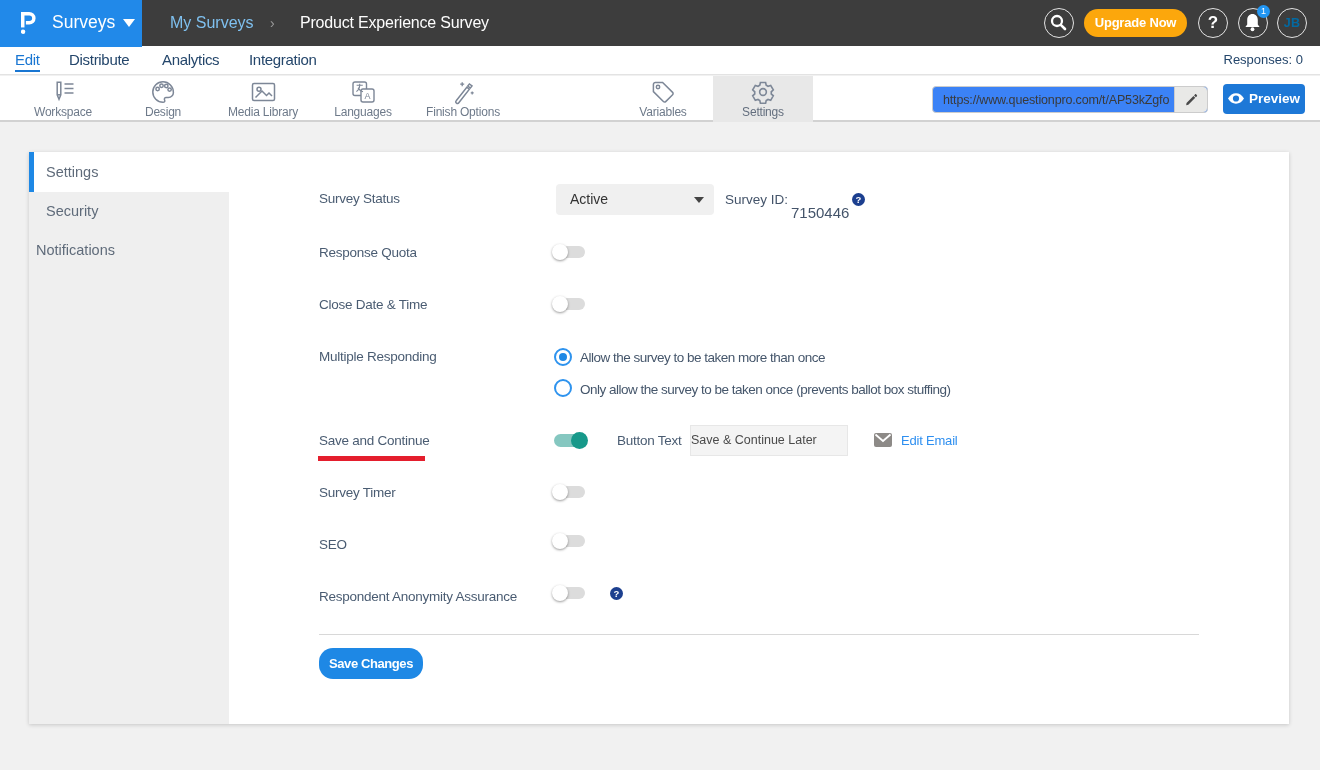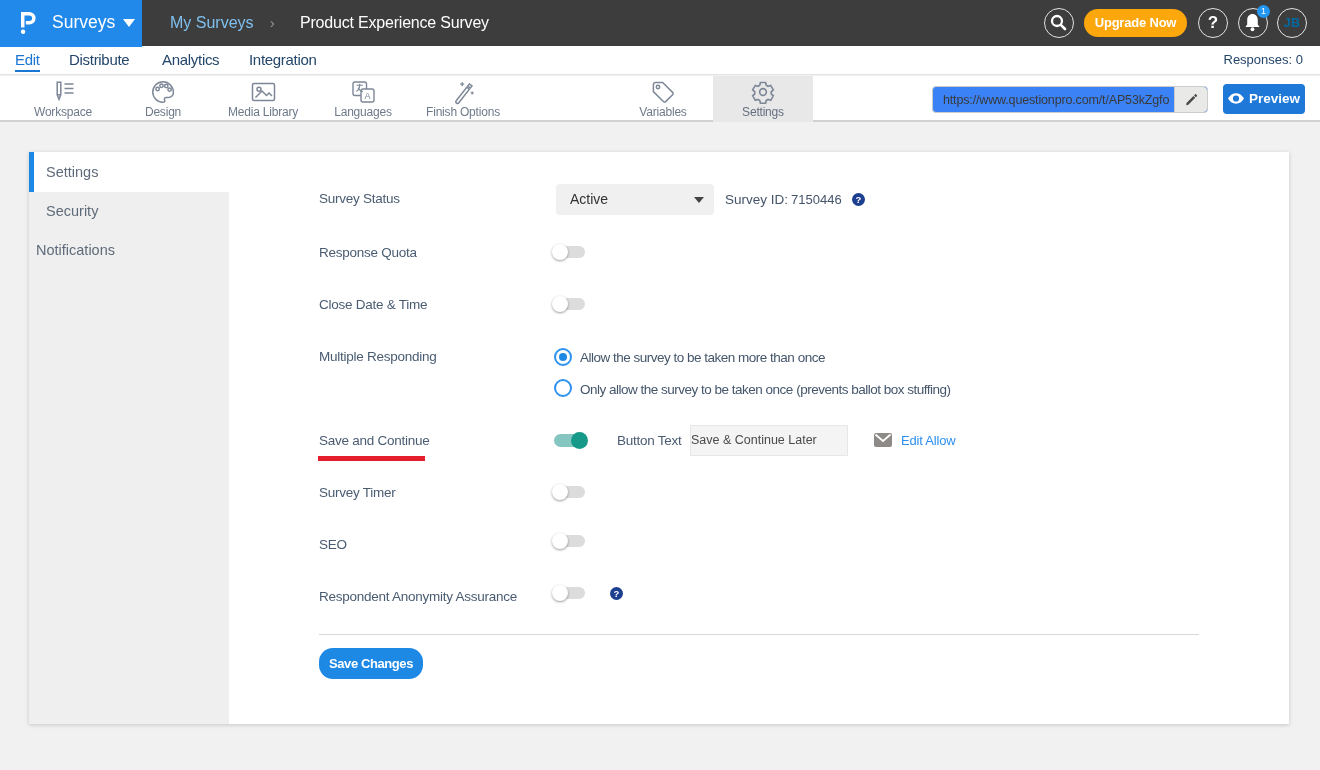--- a/index.html
+++ b/index.html
@@ -182,21 +182,21 @@
   <div class="sitem abs" style="left:17px; top:12px;">Settings</div>
   <div class="sitem abs" style="left:17px; top:51px;">Security</div>
   <div class="sitem abs" style="left:7px; top:90px;">Notifications</div>
 
   <div class="rlabel" style="top:39px;">Survey Status</div>
   <div class="sel">
     <div class="abs" style="left:14px; top:7px; font-size:14px; color:#333;">Active</div>
     <div class="abs" style="left:138px; top:13px; width:0; height:0; border-left:5.5px solid transparent; border-right:5.5px solid transparent; border-top:6.5px solid #444;"></div>
   </div>
   <div class="abs" style="left:696px; top:40px; font-size:13.5px; color:#44546a;">Survey ID:</div>
-  <div class="abs" style="left:762px; top:40px; font-size:13px; color:#44546a;">7150446</div>
+  <div class="abs" style="left:762px; top:52px; font-size:15px; color:#44546a;">7150446</div>
   <div class="helpdot" style="left:823px; top:41px;">?</div>
 
   <div class="rlabel" style="top:93px;">Response Quota</div>
   <div class="toggle-off" style="left:523px; top:92px;">
       <div class="track"></div>
       <div class="knob"></div>
     </div>
 
   <div class="rlabel" style="top:145px;">Close Date &amp; Time</div>
   <div class="toggle-off" style="left:523px; top:144px;">
@@ -217,21 +217,21 @@
   <div class="toggle-on" style="left:525px; top:280px;">
       <div class="track"></div>
       <div class="knob"></div>
     </div>
   <div class="rlabel" style="left:588px; top:281px;">Button Text</div>
   <div id="btxtinput">Save &amp; Continue Later</div>
   <div class="abs" style="left:845px; top:281px;"><svg width="18" height="14" viewBox="0 0 18 14">
         <rect x="0" y="0" width="18" height="14" rx="2" fill="#8d8a87"></rect>
         <path d="M1.5 1.5 L9 8 L16.5 1.5" fill="none" stroke="#fff" stroke-width="1.8"></path>
       </svg></div>
-  <div class="abs" style="left:872px; top:281px; font-size:13px; letter-spacing:-0.2px; color:#2e8ff0;">Edit Allow</div>
+  <div class="abs" style="left:872px; top:281px; font-size:13px; letter-spacing:-0.2px; color:#2e8ff0;">Edit Email</div>
 
   <div class="rlabel" style="top:333px;">Survey Timer</div>
   <div class="toggle-off" style="left:523px; top:332px;">
       <div class="track"></div>
       <div class="knob"></div>
     </div>
 
   <div class="rlabel" style="top:385px;">SEO</div>
   <div class="toggle-off" style="left:523px; top:381px;">
       <div class="track"></div>

